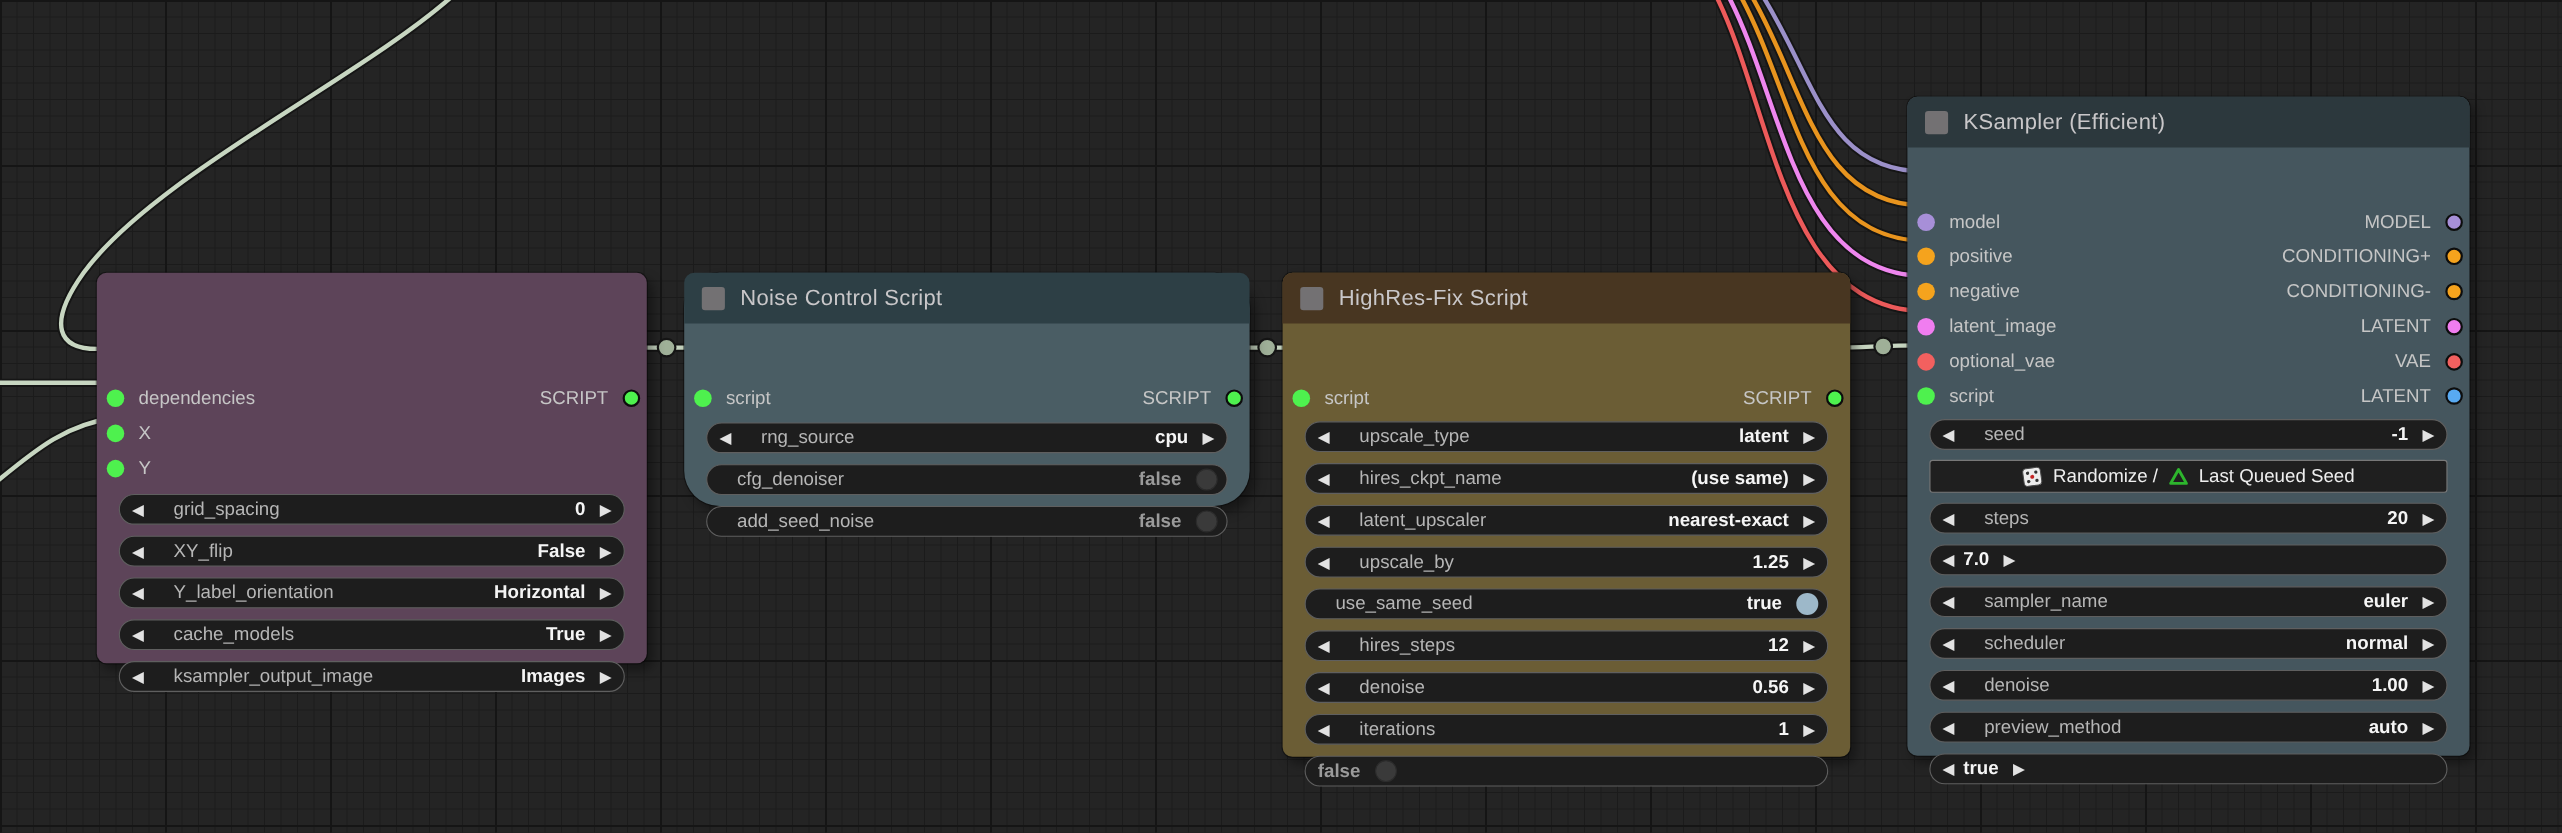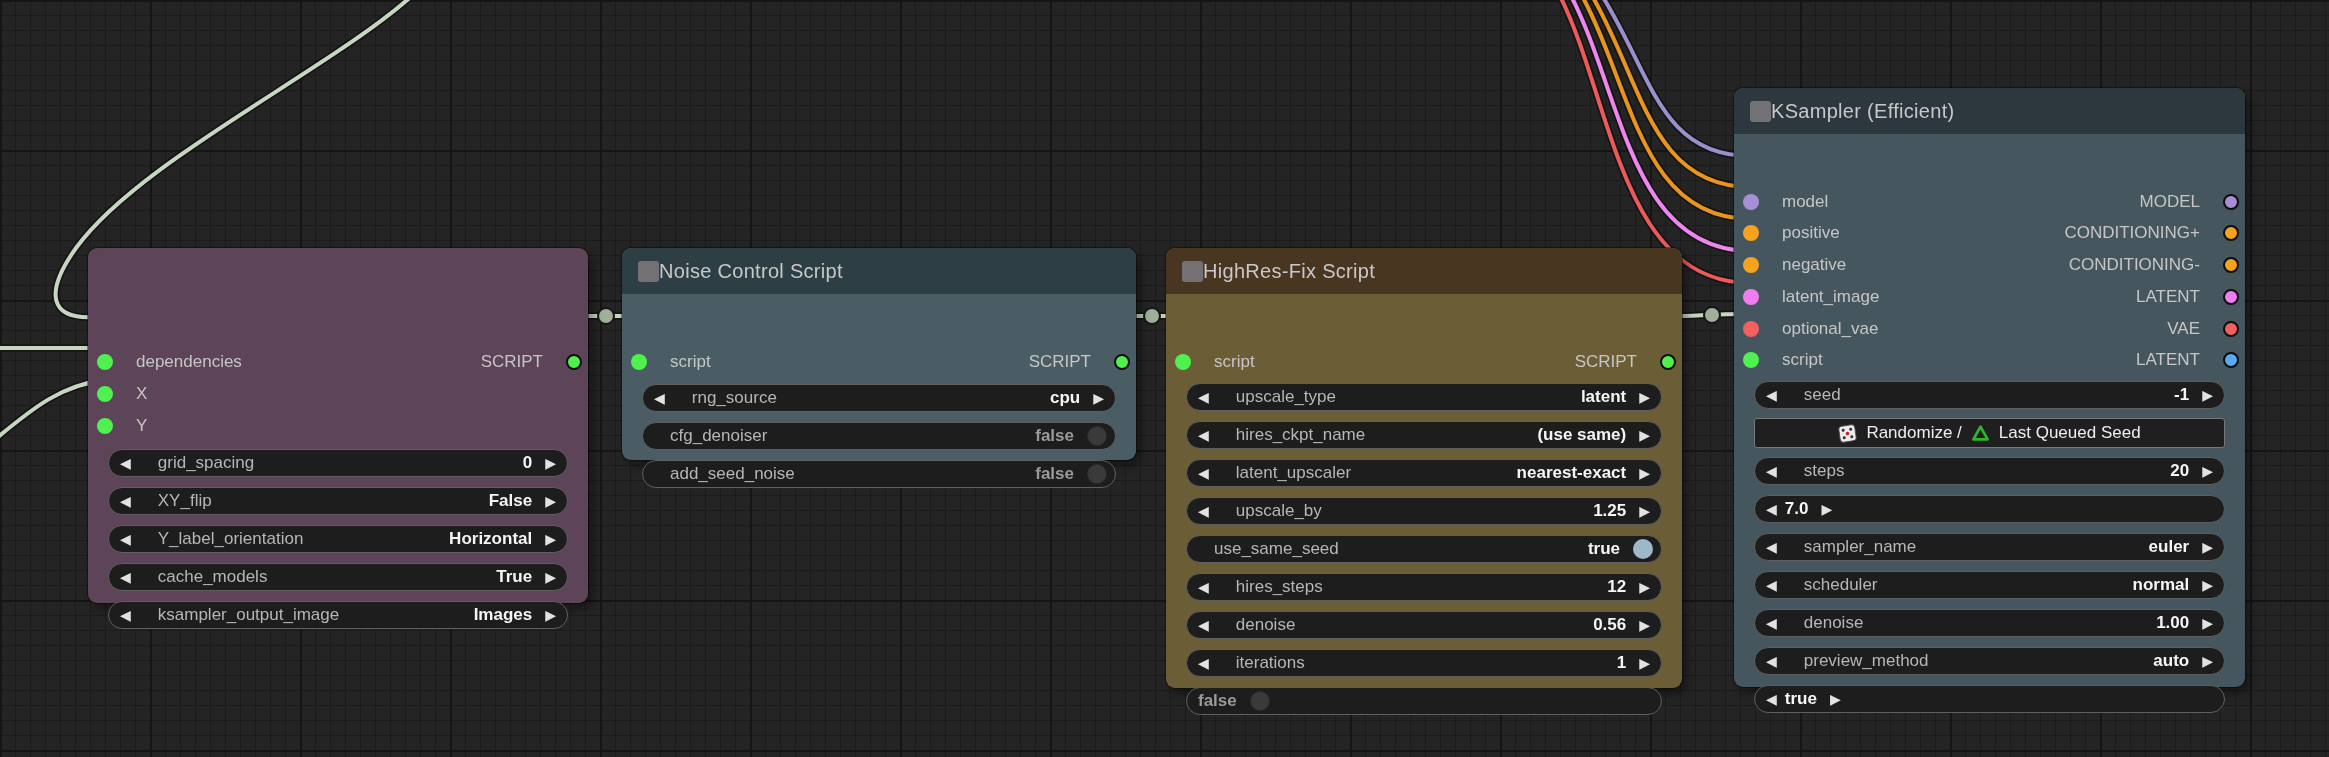--- a/index.html
+++ b/index.html
@@ -20,26 +20,26 @@
   .wc-script{stroke:#c7d6c1;}
   .wc-model{stroke:#9b90c9;}
   .wc-cond{stroke:#e8941e;}
   .wc-latent{stroke:#ee86ee;}
   .wc-vae{stroke:#ec5a5a;}
   .middot{fill:#9fb098;stroke:#151515;stroke-width:2;}
 
   .node{position:absolute;z-index:2;border-radius:9px;
     box-shadow:0 0 0 1px rgba(0,0,0,.4),5px 6px 10px rgba(0,0,0,.38);}
   .node-header{height:46px;border-radius:9px 9px 0 0;display:flex;align-items:center;
-    padding-left:16px;}
+    padding-left:16px;gap:14px;}
   .node-icon{width:21px;height:21px;border-radius:3px;background:#737173;flex:0 0 auto;}
   .node-title{font-size:20px;color:#c9c7c9;letter-spacing:.3px;white-space:nowrap;}
   .node-body{position:absolute;left:0;right:0;top:46px;bottom:0;border-radius:0 0 9px 9px;}
 
-  .port{position:absolute;display:flex;align-items:center;gap:23px;transform:translateY(-50%);justify-content:center;}
+  .port{position:absolute;display:flex;align-items:center;gap:13px;transform:translateY(-50%);justify-content:center;}
   .port.in{left:9px;}
   .port.out{right:6px;flex-direction:row;}
   .pdot{width:16px;height:16px;border-radius:50%;flex:0 0 auto;box-sizing:border-box;}
   .pdot.ringed{border:2.5px solid #0d0d0d;}
   .plabel{font-size:17px;color:#c6c6c6;white-space:nowrap;}
 
   .c-green{background:#4ef14e;}
   .c-model{background:#a78fd8;}
   .c-cond{background:#f5a31d;}
   .c-latent{background:#f07df0;}
@@ -146,21 +146,21 @@
       </div>
       <div class="widget combo" style="top:307px">
         <span class="arrow">◀</span>
         <span class="wlabel">ksampler_output_image</span>
         <span class="wvalue">Images</span>
         <span class="arrow">▶</span>
       </div>
     </div>
   </div>
 
-  <div class="node" style="left:622px;top:248px;width:514px;height:212px;background:#4a5d64;">
+  <div class="node" style="left:622px;top:248px;width:514px;height:212px;background:#4a5d64;border-radius:32px;">
     <div class="node-header" style="background:#2d3f45;">
       <span class="node-icon"></span>
       <span class="node-title">Noise Control Script</span>
     </div>
     <div class="node-body">
       <div class="port in" style="top:68px">
         <span class="pdot c-green"></span>
         <span class="plabel">script</span>
       </div>
       <div class="port out" style="top:68px">

